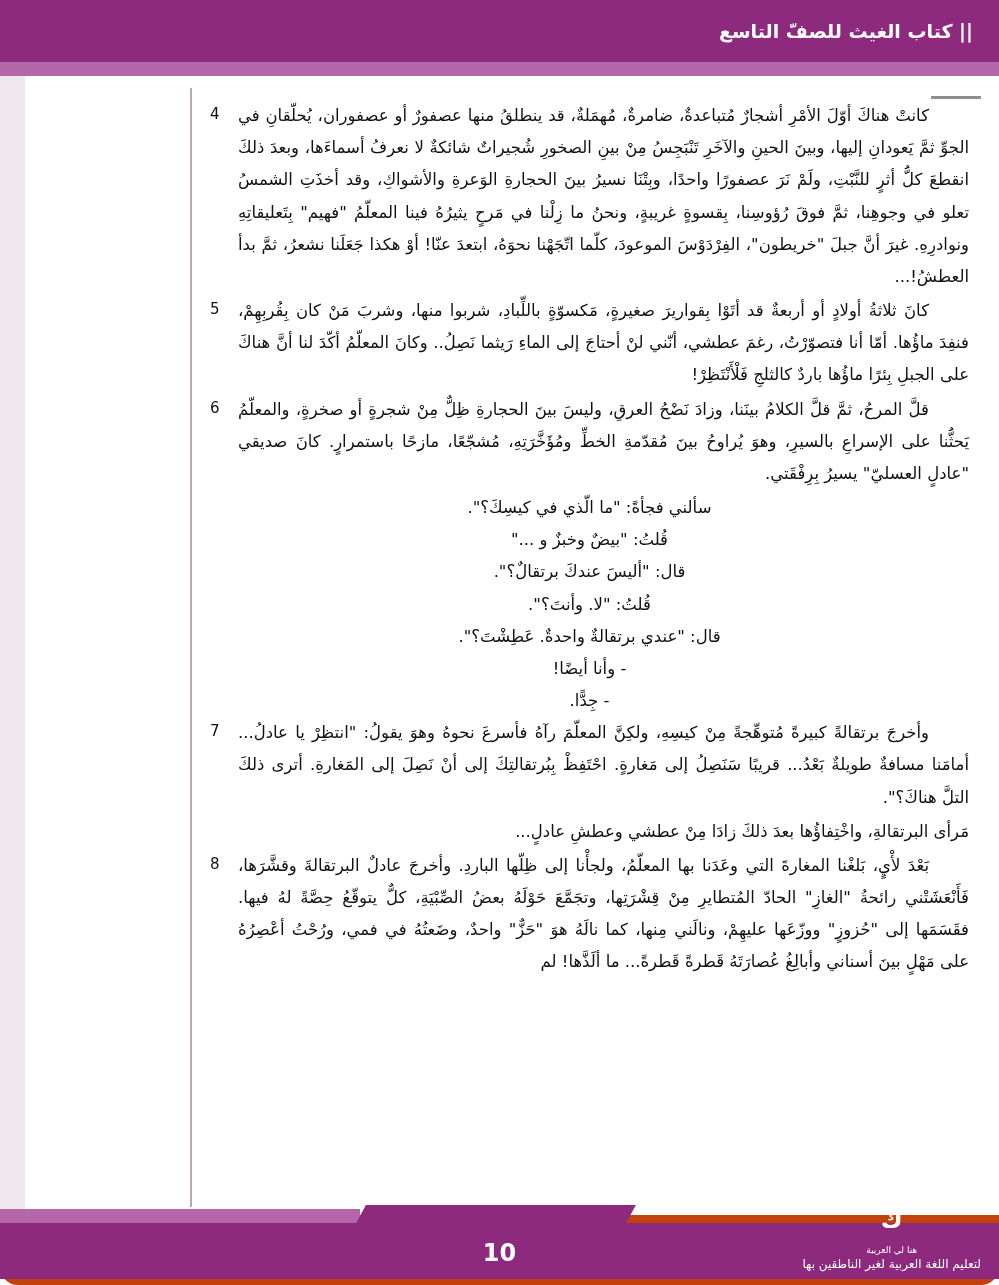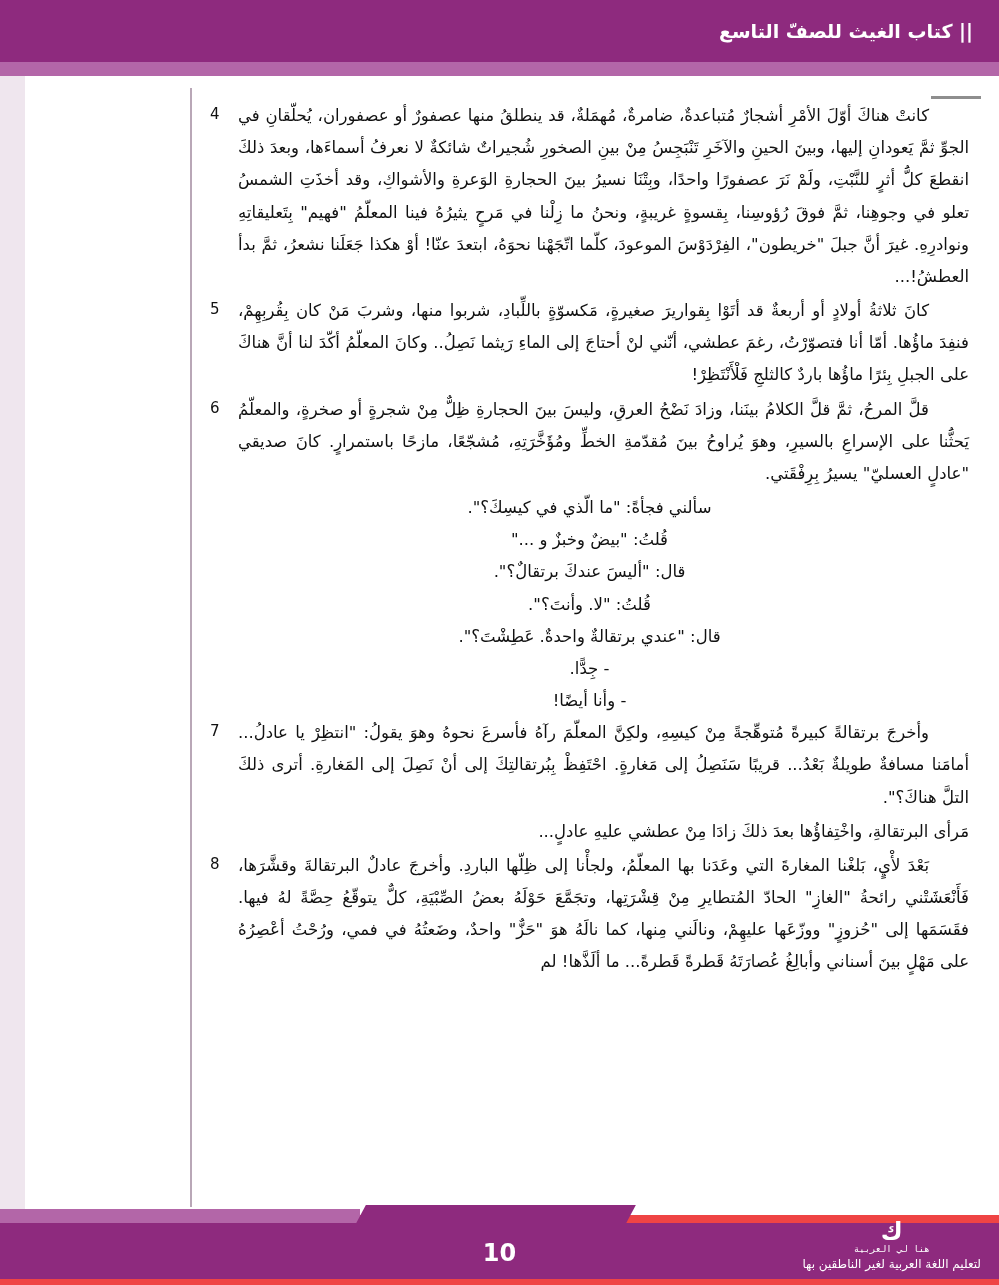--- a/index.html
+++ b/index.html
@@ -10,21 +10,22 @@
     width: 999px;
     height: 1285px;
     background: #ffffff;
     font-family: "DejaVu Sans", "Liberation Sans", sans-serif;
     overflow: hidden;
     position: relative;
   }
   .page {
     position: absolute;
     inset: 0;
-    background: #ef4444;
+    background: #c2410c;
+    border-radius: 18px;
   }
 
   
   .header-bar {
     position: absolute;
     top: 0; left: 0; right: 0;
     height: 62px;
     background: #8e2a7e;
     display: flex;
     align-items: center;
@@ -160,23 +161,22 @@
     color: #ffffff;
   }
   .logo-mark {
     font-size: 24px;
     line-height: 1;
     font-weight: bold;
   }
   .logo-text {
     font-size: 9px;
     line-height: 1.25;
-    margin-top: 2px;
+    margin-top: 14px;
     white-space: nowrap;
-    font-family: Liberation Mono, monospace;
   }
   .logo-sub {
     font-size: 12px;
     line-height: 1.2;
     white-space: nowrap;
   }
 </style>
 </head>
 <body>
 
@@ -207,29 +207,29 @@
     <div class="para-wrap">
       <span class="pnum">6</span>
       <p class="para"><span class="indent"></span><span>قلَّ المرحُ، ثمَّ قلَّ الكلامُ بينَنا، وزادَ نَضْحُ العرقِ، وليسَ بينَ الحجارةِ ظِلٌّ مِنْ شجرةٍ أو صخرةٍ، والمعلّمُ يَحثُّنا على الإسراعِ بالسيرِ، وهوَ يُراوحُ بينَ مُقدّمةِ الخطِّ ومُؤَخَّرَتِهِ، مُشجّعًا، مازحًا باستمرارٍ. كانَ صديقي "عادلٍ العسليّ" يسيرُ بِرِفْقَتي.</span></p>
     </div>
 
     <p class="dlg">سألني فجأةً: "ما الّذي في كيسِكَ؟".</p>
     <p class="dlg">قُلتُ: "بيضٌ وخبزٌ و ..."</p>
     <p class="dlg">قال: "أليسَ عندكَ برتقالٌ؟".</p>
     <p class="dlg">قُلتُ: "لا. وأنتَ؟".</p>
     <p class="dlg">قال: "عندي برتقالةٌ واحدةٌ. عَطِشْتَ؟".</p>
+    <p class="dlg">- وأنا أيضًا!</p>
     <p class="dlg">- جِدًّا.</p>
-    <p class="dlg">- وأنا أيضًا!</p>
 
     <div class="para-wrap">
       <span class="pnum">7</span>
       <p class="para"><span class="indent"></span><span>وأخرجَ برتقالةً كبيرةً مُتوهِّجةً مِنْ كيسِهِ، ولكِنَّ المعلّمَ رآهُ فأسرعَ نحوهُ وهوَ يقولُ: "انتظِرْ يا عادلُ... أمامَنا مسافةٌ طويلةٌ بَعْدُ... قريبًا سَنَصِلُ إلى مَغارةٍ. احْتَفِظْ بِبُرتقالتِكَ إلى أنْ نَصِلَ إلى المَغارةِ. أترى ذلكَ التلَّ هناكَ؟".</span></p>
     </div>
 
-    <p class="para">مَرأى البرتقالةِ، واخْتِفاؤُها بعدَ ذلكَ زادَا مِنْ عطشي عليهِ عادلٍ...</p>
+    <p class="para">مَرأى البرتقالةِ، واخْتِفاؤُها بعدَ ذلكَ زادَا مِنْ عطشي وعطشِ عادلٍ...</p>
 
     <div class="para-wrap">
       <span class="pnum">8</span>
       <p class="para"><span class="indent"></span><span>بَعْدَ لأْيٍ، بَلغْنا المغارةَ التي وعَدَنا بها المعلّمُ، ولجأْنا إلى ظِلّها الباردِ. وأخرجَ عادلٌ البرتقالةَ وقشَّرَها، فَأَنْعَشَتْني رائحةُ "الغازِ" الحادّ المُتطايرِ مِنْ قِشْرَتِها، وتجَمَّعَ حَوْلَهُ بعضُ الصِّبْيَةِ، كلٌّ يتوقّعُ حِصَّةً لهُ فيها. فقَسَمَها إلى "حُزوزٍ" ووزّعَها عليهِمْ، ونالَني مِنها، كما نالَهُ هوَ "حَزٌّ" واحدٌ، وضَعتُهُ في فمي، ورُحْتُ أعْصِرُهُ على مَهْلٍ بينَ أسناني وأبالِغُ عُصارَتَهُ قَطرةً قَطرةً... ما ألَذَّها! لم</span></p>
     </div>
 
   </div>
 
   <div class="footer">
     <div class="footer-light"></div>

